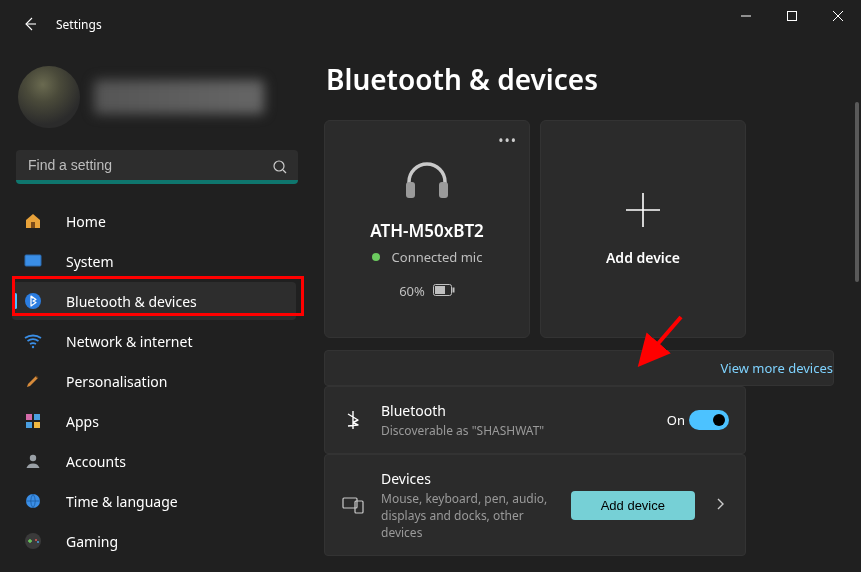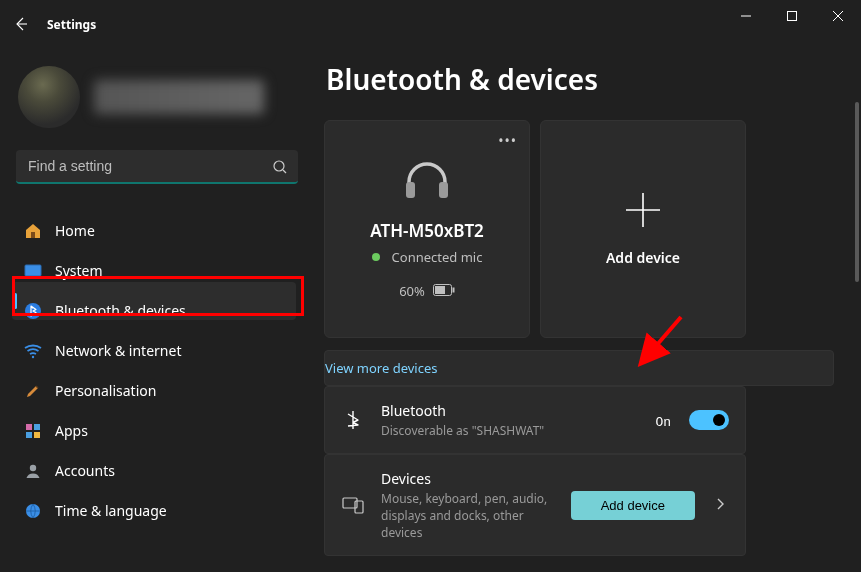--- a/index.html
+++ b/index.html
@@ -6,22 +6,21 @@
   body {
     width: 861px; height: 572px;
     background: #202020;
     font-family: 'Segoe UI', system-ui, sans-serif;
     color: #fff;
     overflow: hidden;
     position: relative;
   }
   .titlebar {
     height: 48px; display: flex; align-items: center;
-    padding-left: 1px;
-    font-weight: bold;
+    padding-left: 10px;
   }
   .back-btn {
     width: 40px; height: 40px; display:flex; align-items:center; justify-content:center;
     color: #fff; cursor:pointer;
   }
   .titlebar .title { font-size: 12px; color:#fff; margin-left:6px; }
   .win-controls {
     position:absolute; top:0; right:0; display:flex;
   }
   .win-btn { width:46px; height:32px; display:flex; align-items:center; justify-content:center; cursor:pointer;}
@@ -37,28 +36,28 @@
   .avatar {
     width:62px; height:62px; border-radius:50%;
     background: radial-gradient(circle at 40% 30%, #6a6a50 0%, #4a4a3a 30%, #2b2b2b 70%);
     flex-shrink:0;
   }
   .profile-text { filter: blur(6px); width:170px; height:34px; background:linear-gradient(90deg,#555,#666); border-radius:4px;}
   .search {
     position: relative; margin: 6px 4px 14px 4px;
   }
   .search input {
-    width:100%; height:34px; background:#2d2d2d; border:none; border-bottom:2px solid #0f766e;
+    width:100%; height:34px; background:#2d2d2d; border:none; border-bottom:4px solid #0f766e;
     border-radius:4px; color:#ccc; padding:0 36px 0 12px; font-size:14px; outline:none;
   }
   .search input::placeholder { color:#bdbdbd; }
   .search .sicon { position:absolute; right:10px; top:8px; color:#ccc;}
   .nav { display:flex; flex-direction:column; gap:2px; padding-right:6px;}
   .nav-item {
-    height:38px; display:flex; align-items:flex-end; gap:13px;
+    height:38px; display:flex; align-items:center; gap:24px;
     padding:0 10px 0 12px; border-radius:4px; cursor:pointer;
     font-size:14px; color:#fff; position:relative;
   }
   .nav-item.active { background:#2d2d2d; }
   .nav-item.active::before {
     content:""; position:absolute; left:2px; top:11px; width:3px; height:16px;
     background:#4cc2ff; border-radius:2px;
   }
   .nav-icon { width:18px; height:18px; display:flex; align-items:center; justify-content:center; flex-shrink:0;}
   .highlight-box {
@@ -77,33 +76,33 @@
   }
   .tile .more { position:absolute; top:10px; right:12px; color:#ccc; font-size:14px; letter-spacing:1px;}
   .tile .dev-name { font-size:17px; font-weight:600; margin-top:12px;}
   .tile .status { font-size:13px; color:#bfbfbf; margin-top:6px; display:flex; align-items:center; gap:12px;}
   .dot { width:8px; height:8px; border-radius:50%; background:#6ccb5f; display:inline-block;}
   .tile .battery { margin-top:16px; font-size:13px; color:#bfbfbf; display:flex; align-items:center; gap:8px;}
   .add-ico { margin-bottom:14px;}
   .tile.add .label { font-size:14px; font-weight:600;}
   .view-more {
     margin-top:12px; height:36px; background:#2b2b2b; border:1px solid #333; border-radius:4px;
-    display:flex; align-items:center; justify-content:flex-start;
+    display:flex; align-items:center; justify-content:flex-end;
     color:#7fd3ff; font-size:13px; cursor:pointer;
     width:510px;
   }
   .row {
     width:422px; background:#2b2b2b; border:1px solid #333; border-radius:4px;
     display:flex; align-items:center; padding:14px 16px; gap:16px; 
   }
   .row .ricon { width:24px; display:flex; justify-content:center;}
   .row .rtext { flex:1; }
   .row .rtitle { font-size:14px;}
   .row .rsub { font-size:12px; color:#9a9a9a; margin-top:2px;}
-  .toggle-wrap { display:flex; align-items:flex-end; gap:18px;font-family:Liberation Mono, monospace;}
+  .toggle-wrap { display:flex; align-items:center; gap:4px;}
   .toggle-label { font-size:13px; color:#fff;}
   .toggle {
     width:40px; height:20px; border-radius:10px; background:#4cc2ff; position:relative; cursor:pointer;
   }
   .toggle .knob {
     width:12px; height:12px; background:#000; border-radius:50%; position:absolute; top:4px; right:4px;
   }
   .pill-btn {
     background:#76d0d6; color:#000; border-radius:4px; padding:7px 30px; font-size:13px; cursor:pointer;
     border:none;
@@ -229,20 +228,31 @@
         <span>Accounts</span>
       </div>
       <div class="nav-item">
         <span class="nav-icon">
             <svg width="18" height="18" viewBox="0 0 18 18">
               <circle cx="9" cy="9" r="7" fill="#3a8ee6"></circle>
               <path d="M2 9h14M9 2a12 12 0 010 14M9 2a12 12 0 000 14" stroke="#1a5aa0" stroke-width="0.8" fill="none"></path>
             </svg>
           </span>
         <span>Time &amp; language</span>
+      </div>
+      <div class="nav-item">
+        <span class="nav-icon">
+            <svg width="18" height="18" viewBox="0 0 18 18">
+              <circle cx="9" cy="9" r="8" fill="#3a3a3a"></circle>
+              <path d="M4 9h4M6 7v4" stroke="#6ccb5f" stroke-width="1.4"></path>
+              <circle cx="12" cy="8" r="1" fill="#e05a5a"></circle>
+              <circle cx="14" cy="10" r="1" fill="#4a9fe0"></circle>
+            </svg>
+          </span>
+        <span>Gaming</span>
       </div>
     </div>
   </div>
 
   <div class="content">
     <div class="h1">Bluetooth &amp; devices</div>
 
     <div class="tiles">
       <div class="tile">
         <span class="more">•••</span>

